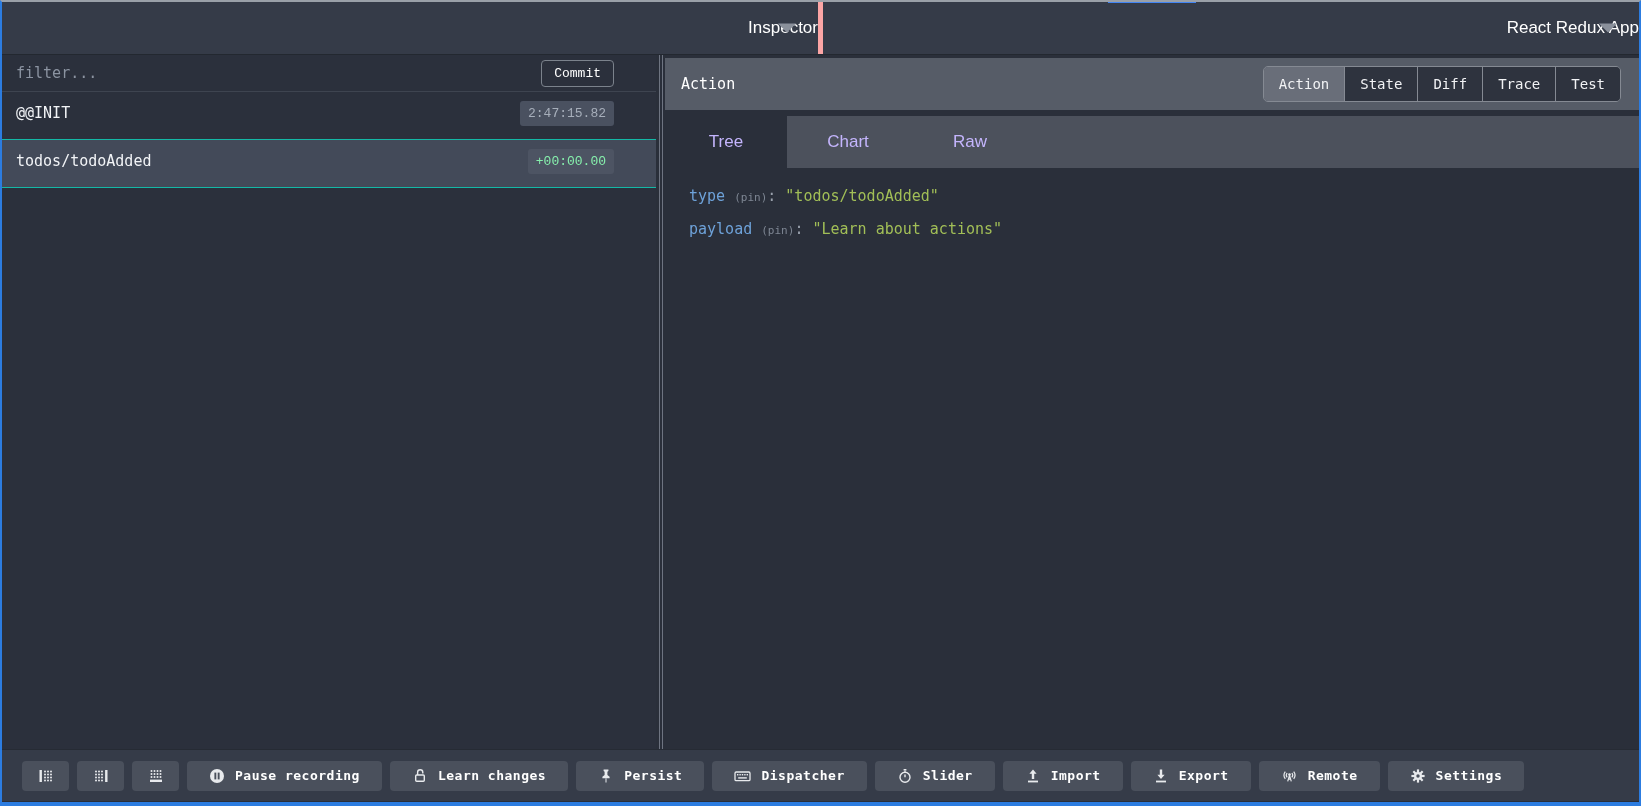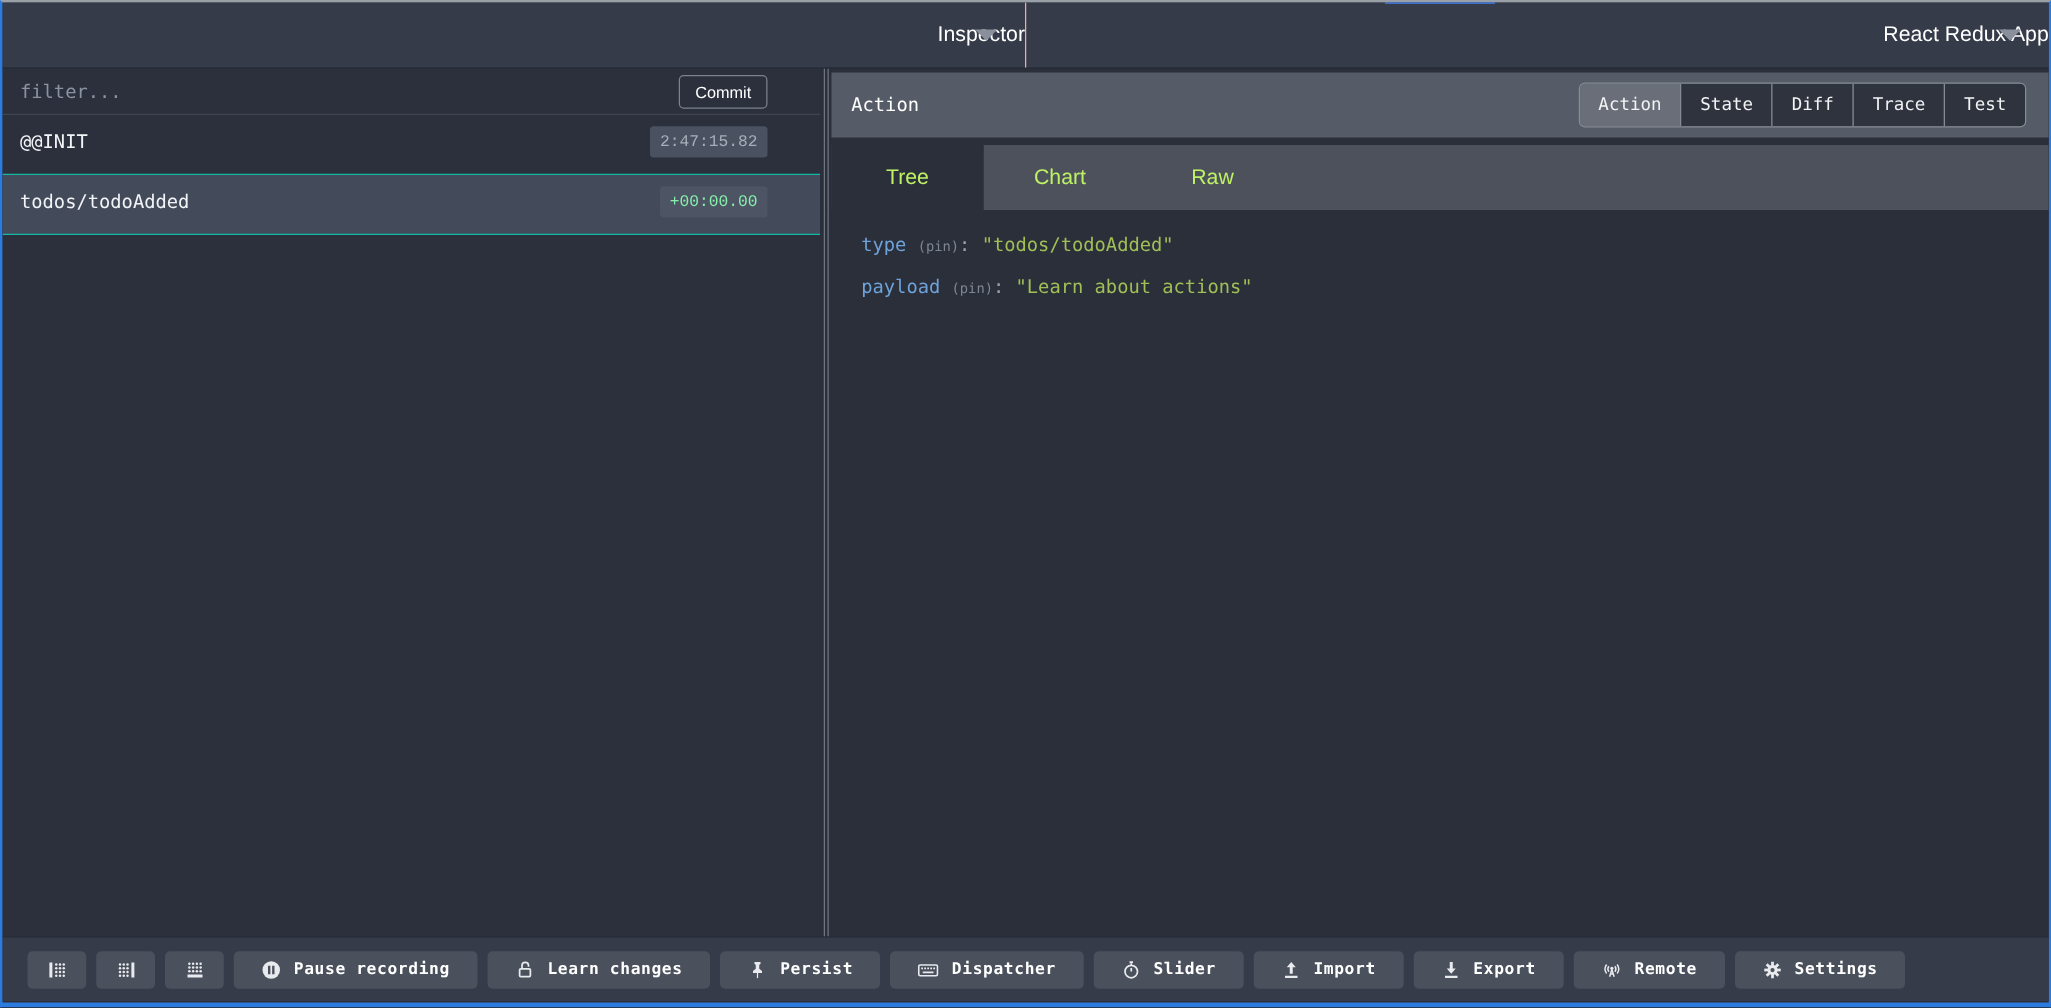--- a/index.html
+++ b/index.html
@@ -24,21 +24,21 @@
   
   .header{
     display:flex; height:53px; background:#353b48;
     border-bottom:1px solid #232830;
   }
   .header-half{
     flex:1; position:relative;
     display:flex; align-items:center; justify-content:flex-end;
     cursor:pointer;
   }
-  .header-half + .header-half{ border-left:1px solid #fca5a5; }
+  .header-half + .header-half{ border-left:5px solid #fca5a5; }
   .header-title{
     font-family:"Liberation Sans", sans-serif;
     font-size:17px; color:#ffffff;
   }
   .dropdown-arrow{
     position:absolute; right:22px; top:50%; transform:translateY(-50%);
     width:0; height:0;
     border-left:9px solid transparent; border-right:9px solid transparent;
     border-top:9px solid #8a909b;
   }
@@ -54,21 +54,21 @@
     border-bottom:1px solid #3e4450;
   }
   .filter-input{
     flex:1; background:transparent; border:none; outline:none;
     color:#e6e9ee; font-family:"DejaVu Sans Mono", monospace; font-size:15px;
   }
   .filter-input::placeholder{ color:#8b93a1; }
   .commit-button{
     height:27px; padding:0 12px; margin-left:10px;
     background:transparent; border:1px solid #7b828c; border-radius:4px;
-    color:#ffffff; font-family:Liberation Sans, sans-serif; font-size:13px;
+    color:#ffffff; font-family:Liberation Mono, monospace; font-size:13px;
     cursor:pointer;
   }
 
   .action-row{
     height:48px; display:flex; align-items:center; justify-content:space-between;
     padding:0 42px 5px 14px;
     border-bottom:1px solid #14b8a6;
     font-size:15px; color:#f2f4f7;
     cursor:pointer;
   }
@@ -107,21 +107,21 @@
     padding:9px 15px; font-size:14px; color:#f2f3f5;
     background:#2e333e; border-left:1px solid #858a93; cursor:pointer;
     white-space:nowrap;
   }
   .tab:first-child{ border-left:none; }
   .tab.selected{ background:#696e79; }
 
   .subtab-bar{ height:52px; background:#4c515c; display:flex; }
   .subtab{
     width:122px; display:flex; align-items:center; justify-content:center;
-    font-family:"Liberation Sans", sans-serif; font-size:17px; color:#bef264;
+    font-family:"Liberation Sans", sans-serif; font-size:17px; color:#c4b5fd;
     cursor:pointer;
   }
   .subtab.selected{ background:#2a2f3a; }
 
   .tree-content{ flex:1; padding:17px 0 0 24px; font-size:15px; }
   .tree-row{ line-height:22px; margin-bottom:9px; white-space:nowrap; }
   .tree-key{ color:#6ea2d9; }
   .tree-pin{ font-size:11px; color:#7e8693; }
   .tree-colon{ color:#9aa1ad; }
   .tree-value{ color:#a2bf57; }

